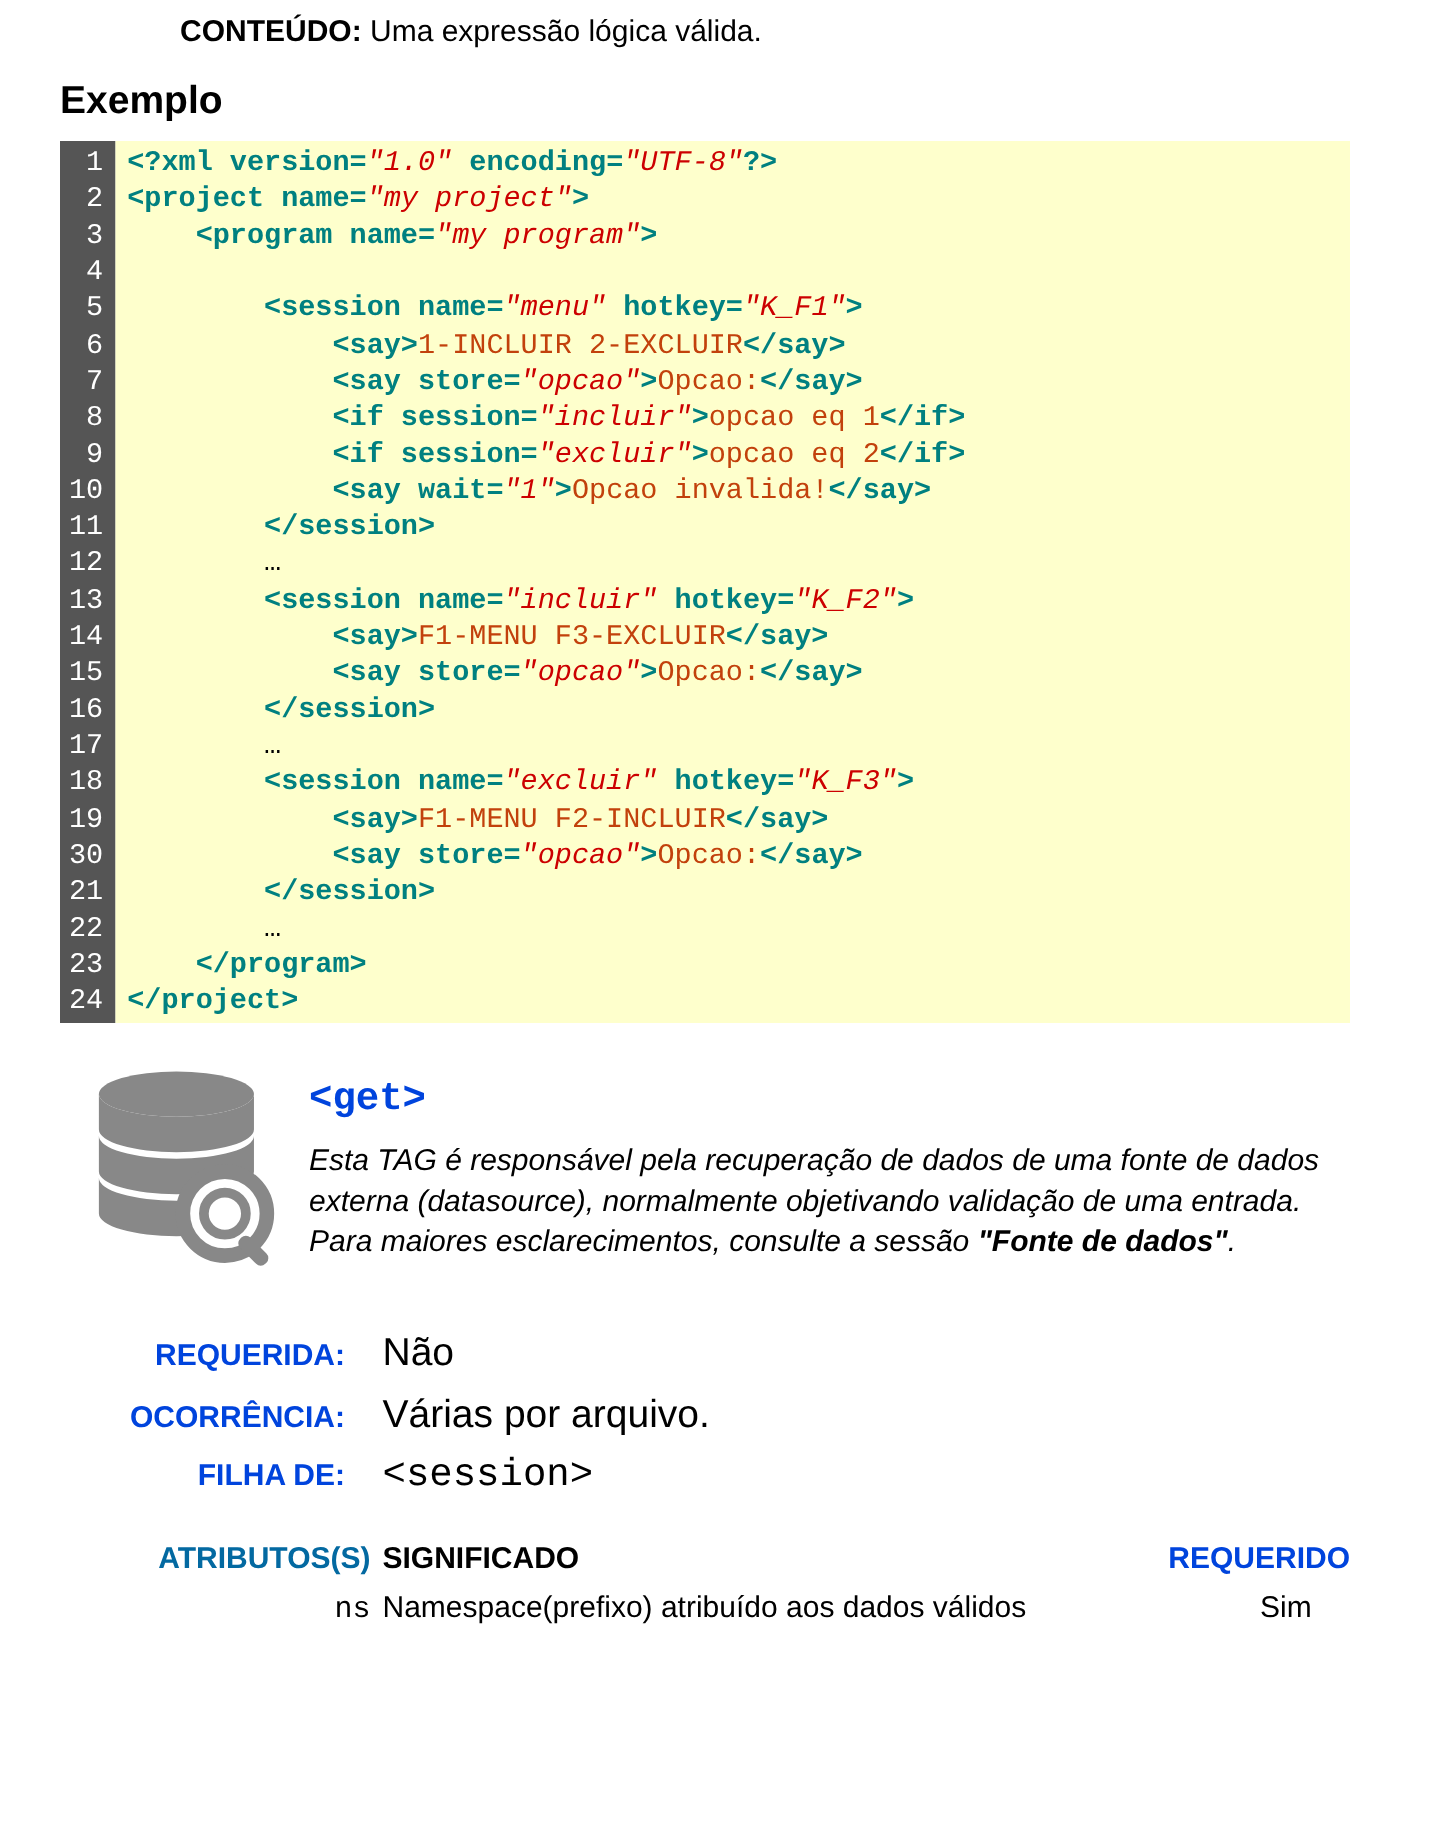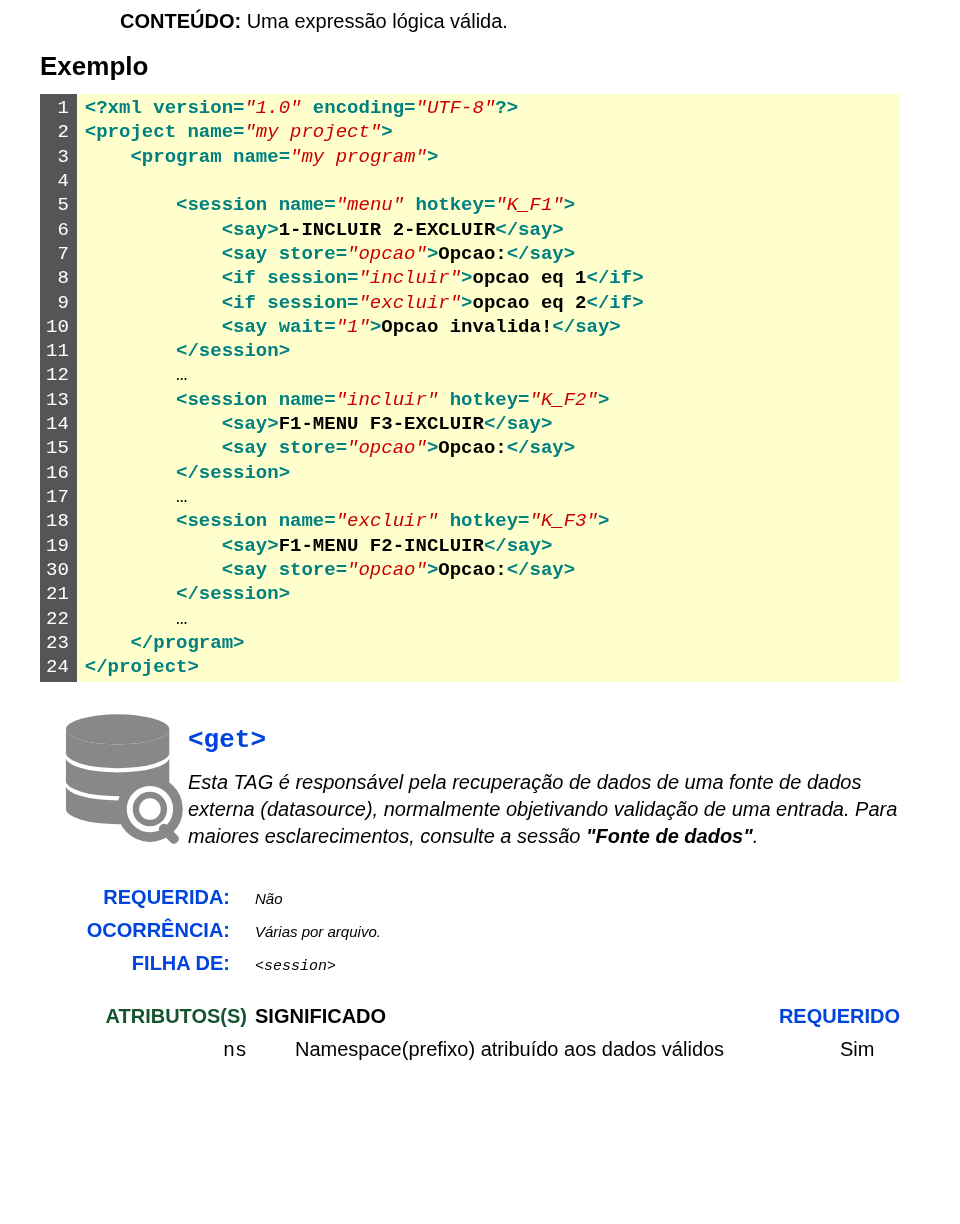--- a/index.html
+++ b/index.html
@@ -38,26 +38,27 @@
   .gutter div { white-space: pre; }
   .code {
     background: #FEFFCC;
     flex: 1;
     padding: 2px 8px 2px 8px;
     white-space: pre;
     overflow: hidden;
   }
   .code .tag-brace { color: #008080; font-weight: bold; }
   .code .attr-val { color: #CC0000; font-style: italic; }
-  .code .text-content { color: #000000; font-weight: bold; }
+  .code .text-content { color: #c2410c; font-weight: normal; }
   .code .ellipsis { color: #000000; }
   .section-row {
     display: flex;
-    align-items: flex-end;
+    align-items: center;
     margin: 0 0 36px 0;
+    gap: 18px;
   }
   .db-icon {
     width: 130px;
     height: 140px;
     flex-shrink: 0;
     margin-left: 18px;
   }
   .get-heading {
     font-family: "Courier New", monospace;
     font-size: 26px;
@@ -80,50 +81,49 @@
     font-size: 20px;
     margin-bottom: 10px;
   }
   .meta-label {
     min-width: 175px;
     text-align: right;
     padding-right: 25px;
     font-weight: bold;
     color: #0044DD;
   }
-  .meta-value { font-size: 15px; font-style: italic; }
+  .meta-value { font-size: 26px; }
   .mono { font-family: "Courier New", monospace; }
   .attr-header-row {
     display: flex;
     align-items: baseline;
     font-size: 20px;
     margin-bottom: 10px;
   }
   .attr-header-label {
     min-width: 175px;
     text-align: right;
     padding-right: 8px;
     font-weight: bold;
-    color: #14532d;
+    color: #0369a1;
   }
   .attr-header-sig {
     font-weight: bold;
     color: #000000;
     flex: 1;
     margin-top: 20px;
   }
   .attr-header-req {
     font-weight: bold;
     color: #0044DD;
   }
   .attr-data-row {
     display: flex;
     align-items: baseline;
     font-size: 20px;
-    gap: 40px;
   }
   .attr-data-ns {
     min-width: 175px;
     text-align: right;
     padding-right: 8px;
     font-family: "Courier New", monospace;
   }
   .attr-data-desc { flex: 1; }
   .attr-data-yes { min-width: 60px; }
 </style>

